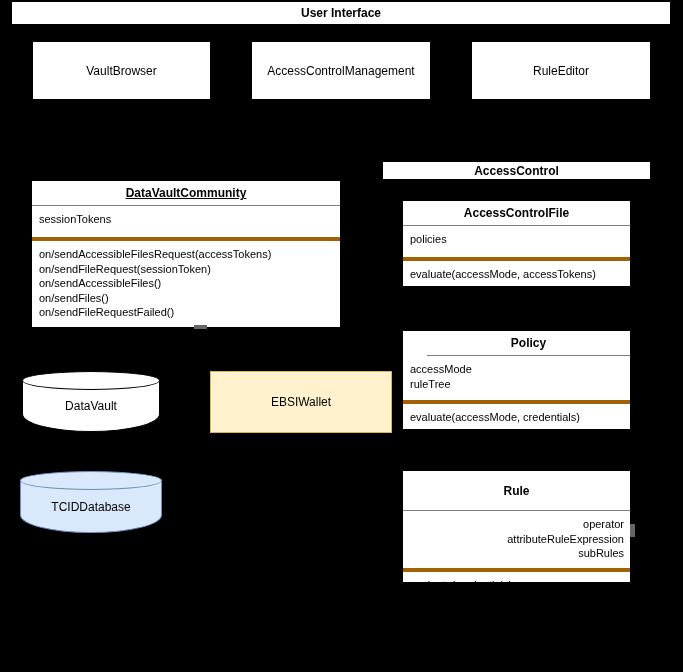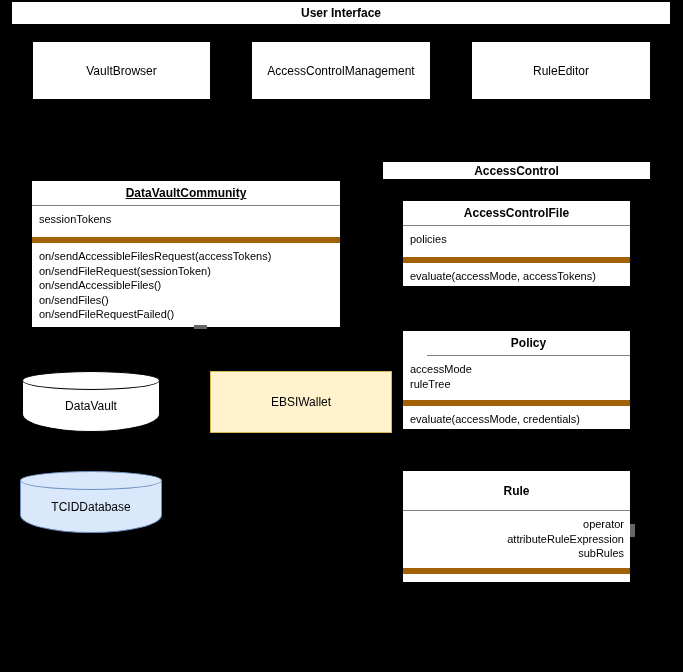--- a/index.html
+++ b/index.html
@@ -70,21 +70,21 @@
   }
   .uml-section {
     flex: 1 1 auto;
     padding: 6px 6px 6px 7px;
     box-sizing: border-box;
     font-size: 11px;
     color: #000000;
     line-height: 14.5px;
   }
   .uml-section + .uml-section {
-    border-top: 6px solid #a16207;
+    border-top: 4px solid #a16207;
   }
   .uml-section .row {
     white-space: nowrap;
     overflow: visible;
   }
 
   
   .cylinder {
     position: absolute;
     box-sizing: border-box;

